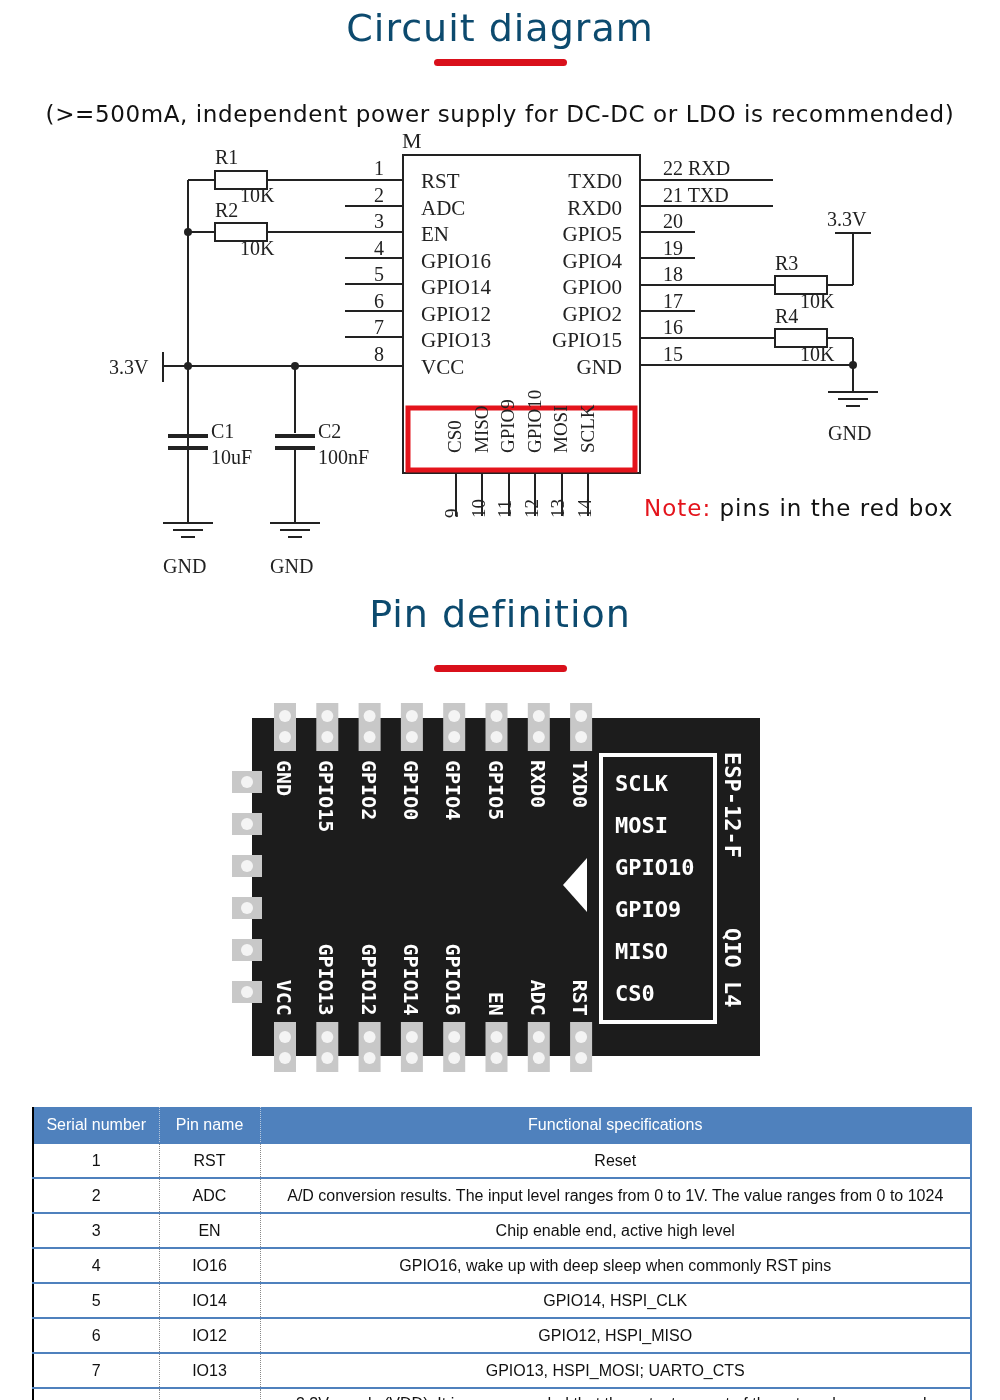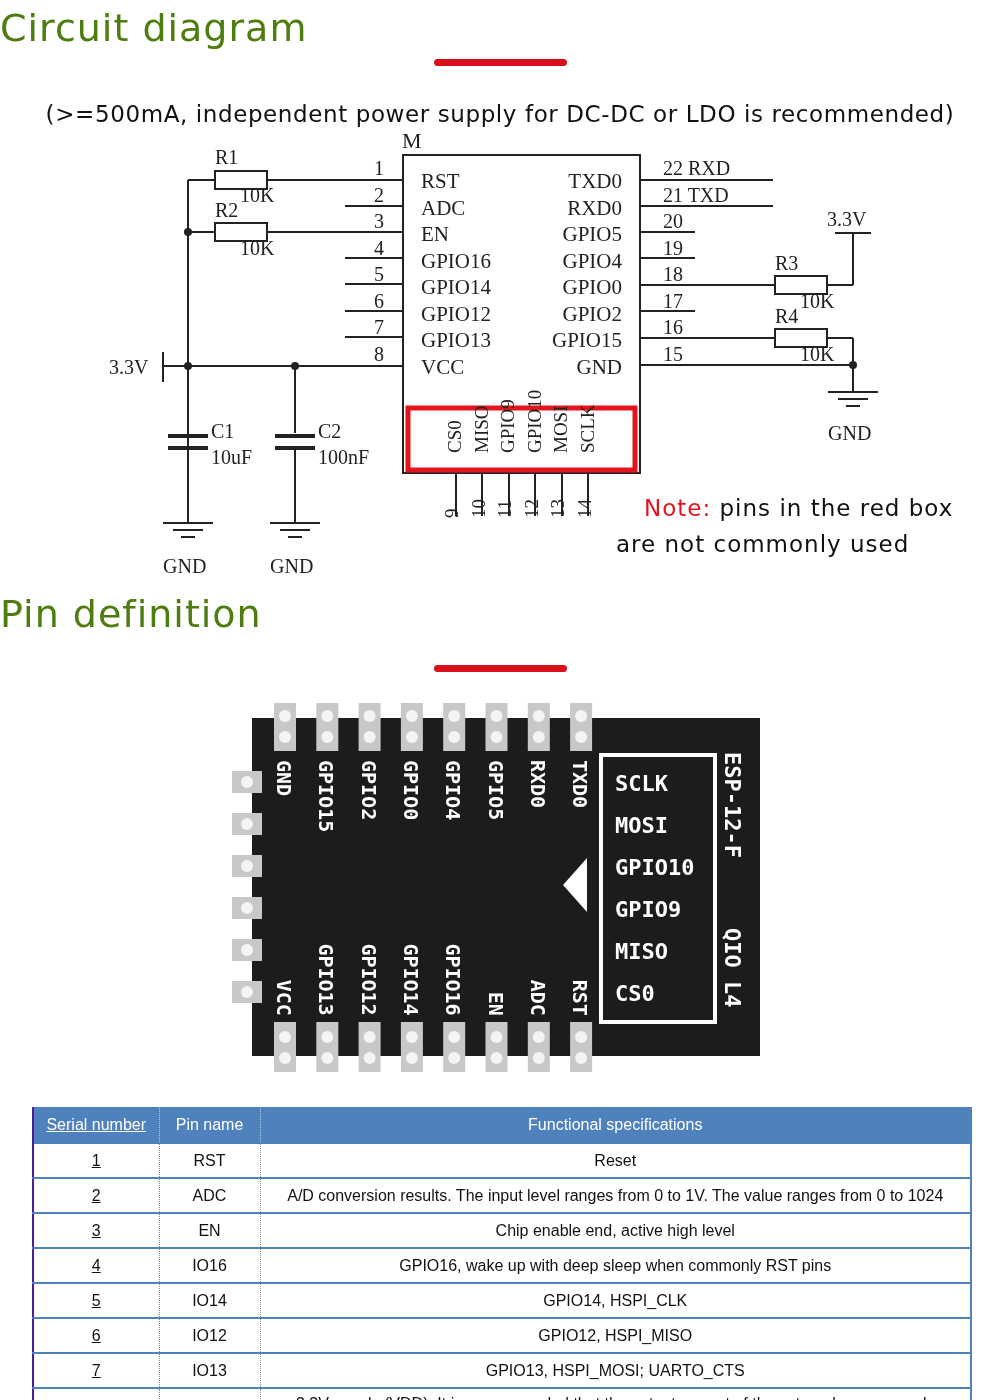--- a/index.html
+++ b/index.html
@@ -1,29 +1,29 @@
 <!DOCTYPE html>
 <html><head>
 <meta charset="utf-8">
 <style>
   html, body { margin:0; padding:0; background:#ffffff; }
   body { width:1000px; height:1400px; position:relative; overflow:hidden; font-family:"DejaVu Sans", sans-serif; color:#111; }
-  .section-title { position:absolute; left:0; width:1000px; text-align:left; font-family:"DejaVu Sans", sans-serif; font-size:38px; letter-spacing:1px; color:#4d7c0f; }
+  .section-title { position:absolute; left:0; width:1000px; text-align:center; font-family:"DejaVu Sans", sans-serif; font-size:38px; letter-spacing:1px; color:#0c4a6e; }
   .title-bar { position:absolute; left:434px; width:133px; height:7px; border-radius:4px; background:#d9101b; }
   .subtitle { position:absolute; left:0; width:1000px; top:101px; text-align:center; font-size:23px; letter-spacing:0.6px; color:#111; }
   #schematic { position:absolute; left:95px; top:128px; }
   .sch-text { font-family:"Liberation Serif", serif; fill:#222; }
   .note { position:absolute; left:616px; top:490px; font-size:23px; line-height:36px; letter-spacing:1px; color:#111; }
   .note .red { color:#e4141c;margin-left:28px; }
   #module { position:absolute; left:225px; top:700px; }
   .mod-text { font-family:"DejaVu Sans Mono", monospace; font-weight:bold; fill:#fff; }
   table.pins { position:absolute; left:32px; top:1107px; width:940px; border-collapse:collapse; font-family:"Liberation Sans", sans-serif; font-size:16px; color:#111; }
   table.pins th { background:#4f81bd; color:#fff; font-weight:normal; height:33px; border-left:1px dotted #b9c9dd; border-right:1px dotted #b9c9dd; }
   table.pins td { height:31px; border-top:2px solid #4f81bd; border-bottom:2px solid #4f81bd; border-left:1px dotted #888; border-right:1px dotted #888; text-align:center; }
-  table.pins tr td:first-child, table.pins tr th:first-child { border-left:2px solid #4c1d95;text-decoration:underline; }
+  table.pins tr td:first-child, table.pins tr th:first-child { border-left:2px solid #000000; }
   table.pins tr td:last-child, table.pins tr th:last-child { border-right:2px solid #4f81bd;margin-top:48px; }
   table.pins td.multi { line-height:22px; vertical-align:top; padding-top:4px; }
 </style>
 </head>
 <body>
 
 <div class="section-title" style="top:6px;">Circuit diagram</div>
 <div class="title-bar" style="top:59px;"></div>
 <div class="subtitle">(&gt;=500mA, independent power supply for DC-DC or LDO is recommended)</div>
 
@@ -166,21 +166,20 @@
       <text class="sch-text" font-size="19" transform="translate(442.5,390) rotate(-90)">12</text>
       <text class="sch-text" font-size="19" transform="translate(472,325) rotate(-90)">MOSI</text>
       <text class="sch-text" font-size="19" transform="translate(469,390) rotate(-90)">13</text>
       <text class="sch-text" font-size="19" transform="translate(498.5,325) rotate(-90)">SCLK</text>
       <text class="sch-text" font-size="19" transform="translate(495.5,390) rotate(-90)">14</text>
     </g>
 </svg>
 
 <div class="note">
   <span class="red">Note:</span><span> pins in the red box</span><br>
-  <span>are not commonly used</span>
 </div>
 
 <div class="section-title" style="top:592px;">Pin definition</div>
 <div class="title-bar" style="top:665px;"></div>
 
 <svg id="module" width="545" height="385">
 
   <rect x="27" y="18" width="508" height="338" fill="#1c1c1c"></rect>
   <g id="pads">
       <rect x="49" y="3" width="22" height="48" fill="#c8c8c8"></rect>

